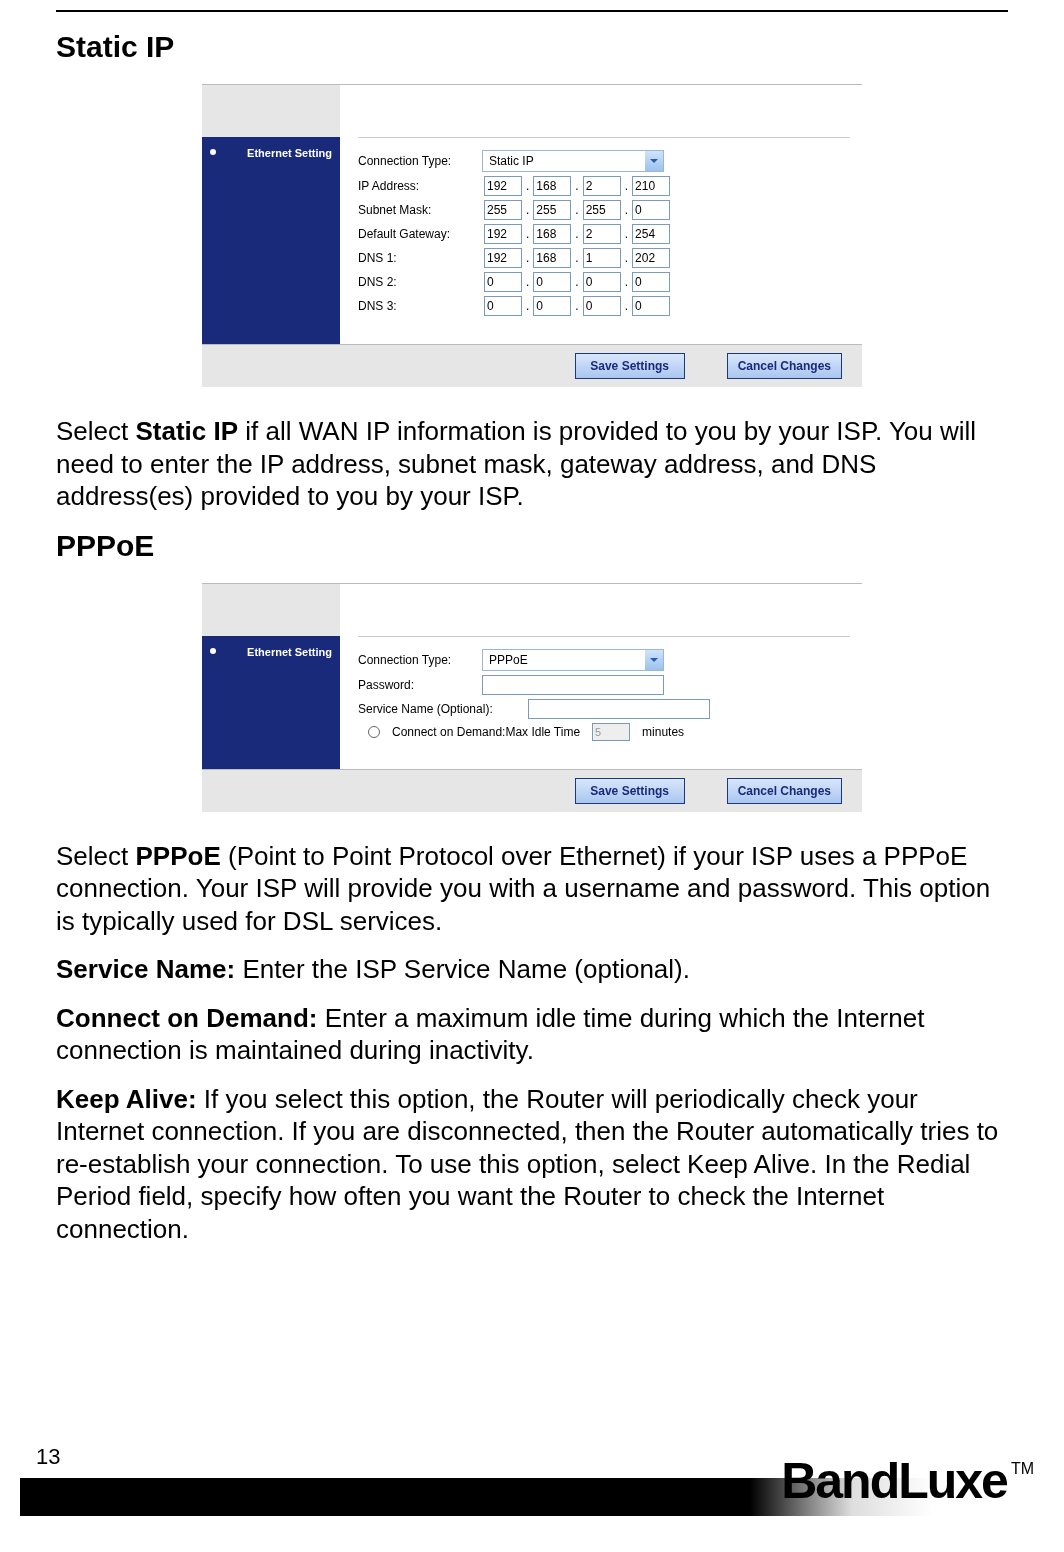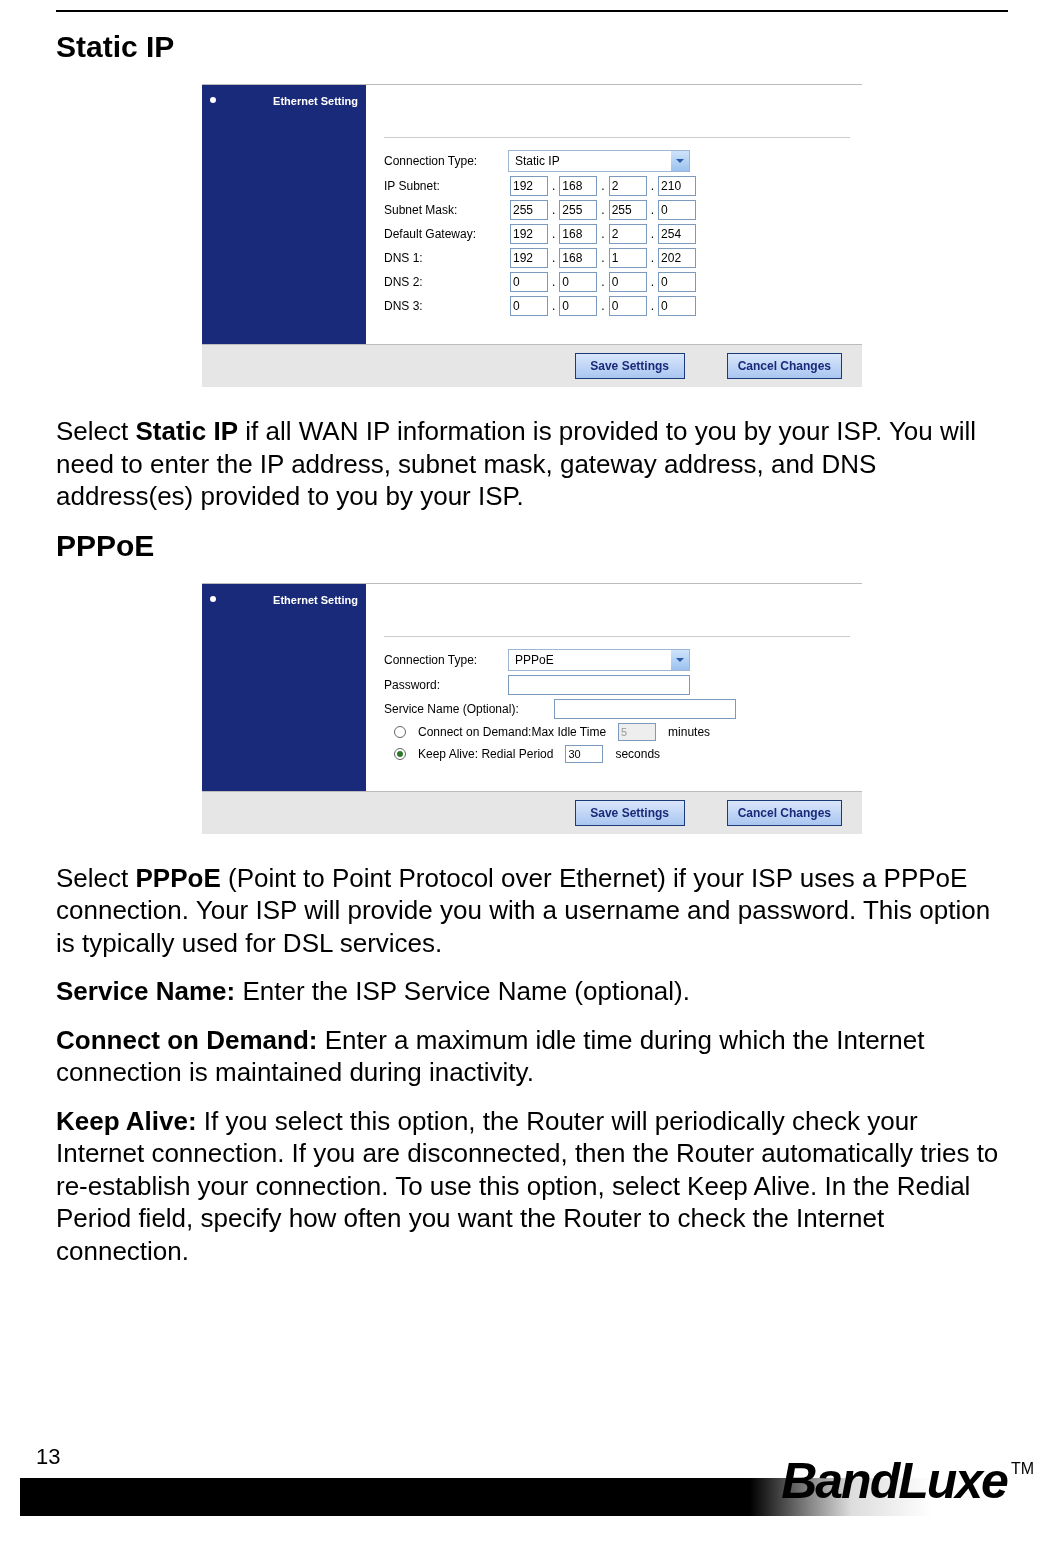--- a/index.html
+++ b/index.html
@@ -28,23 +28,23 @@
   .panel {
     width: 660px;
     background: #fff;
     font-size: 12px;
   }
   .panel-top {
     display: flex;
     border-top: 1px solid #bbb;
   }
   .panel-left {
-    width: 164px;
-    display: flex;
-    flex-direction: row;
+    width: 138px;
+    display: flex;
+    flex-direction: column;
   }
   .panel-left-spacer {
     height: 52px;
     background: #e6e6e6;
   }
   .panel-left-label {
     flex: 1;
     background: #1a2a7a;
     color: #fff;
     font-weight: bold;
@@ -194,21 +194,20 @@
     right: 0;
     bottom: 0;
     height: 64px;
     display: flex;
     align-items: baseline;
     color: #000;
   }
   .brand .name {
     font-size: 50px;
     font-weight: 900;
-    font-style: italic;
     letter-spacing: -2px;
   }
   .brand .tm {
     font-size: 16px;
     font-weight: normal;
     margin-left: 4px;
     align-self: flex-start;
     margin-top: 8px;
   }
 </style>
@@ -236,21 +235,21 @@
             <div class="select">
               <span>Static IP</span>
               <span class="dd">
                 <svg viewBox="0 0 10 10">
                     <path d="M1 3 L5 7 L9 3 Z" fill="#2a5aa8"></path>
                   </svg>
               </span>
             </div>
           </div>
           <div class="field-row">
-            <span class="field-label">IP Subnet:</span>
+            <span class="field-label">IP Address:</span>
             <div class="octets">
               <input class="octet" value="192" style="">
                 <span class="dot">.</span>
               <input class="octet" value="168" style="">
                 <span class="dot">.</span>
               <input class="octet" value="2" style="">
                 <span class="dot">.</span>
               <input class="octet" value="210" style="">
             </div>
           </div>
@@ -360,26 +359,20 @@
           <div class="field-row">
             <span class="field-label" style="width:170px">Service Name (Optional):</span>
             <div class="text-input"></div>
           </div>
           <div class="sub-row">
             <span class="radio"></span>
             <span>Connect on Demand:Max Idle Time</span>
             <input class="mini-input disabled" value="5" style="">
             <span>minutes</span>
           </div>
-          <div class="sub-row">
-            <span class="radio checked"></span>
-            <span>Keep Alive: Redial Period</span>
-            <input class="mini-input" value="30" style="">
-            <span>seconds</span>
-          </div>
         </div>
       </div>
     </div>
     <div class="panel-footer">
       <div class="btn">Save Settings</div>
       <div class="btn">Cancel Changes</div>
     </div>
   </div>
 </div>
 

